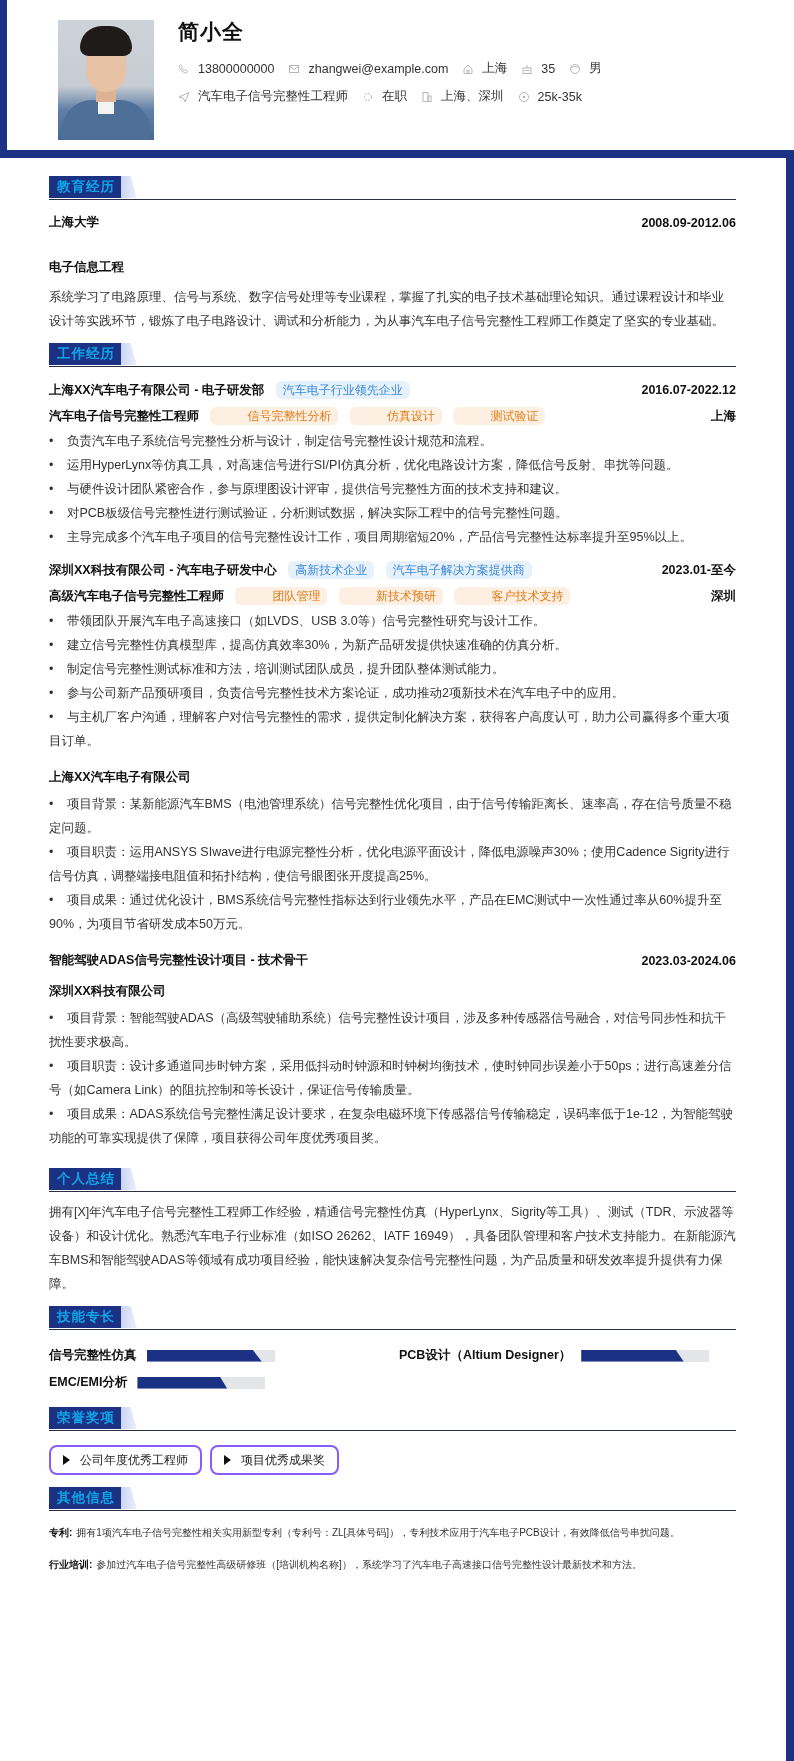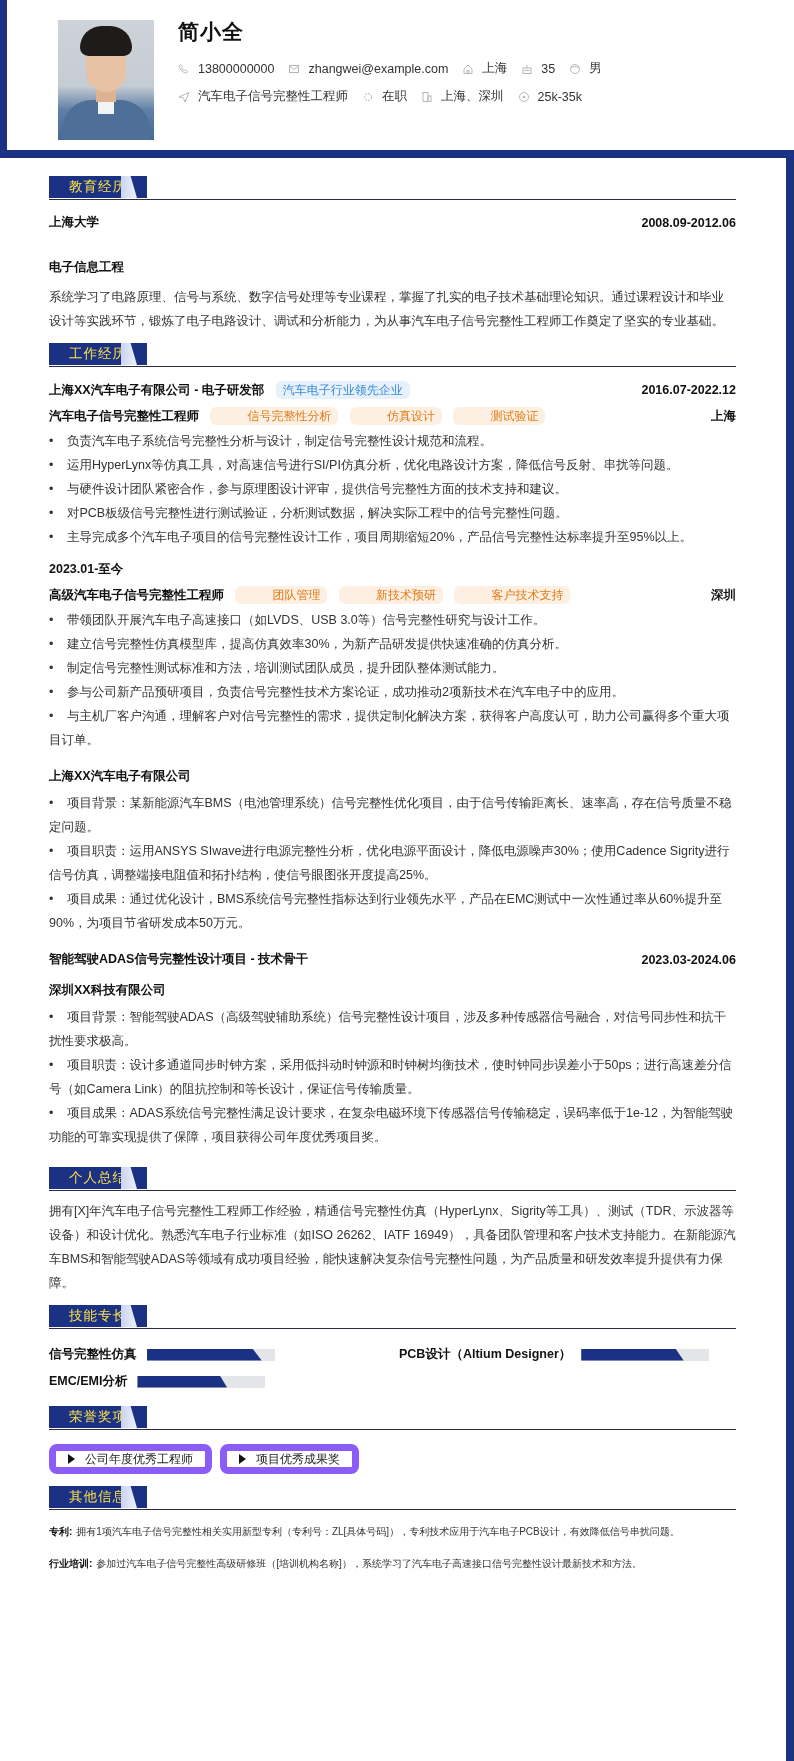--- a/index.html
+++ b/index.html
@@ -36,22 +36,22 @@
   .info-row.r2 { top: 88px; }
   .info-item { display: flex; align-items: center; margin-right: 14px; }
   .info-icon { width: 12px; height: 12px; margin-right: 8px; display: inline-block; color: #b7b7b7; }
   .info-icon svg { width: 12px; height: 12px; display: block; }
 
   
   .content { position: absolute; left: 49px; top: 176px; width: 687px; }
   .section { margin-bottom: 0; }
   .sec-head { position: relative; height: 24px; border-bottom: 1.5px solid #2b2f45; margin-bottom: 0; }
   .sec-tab {
-    position: absolute; left: 0; top: 0; height: 22px; padding: 0 20px;
-    background: #1b3184; color: #fde047; font-size: 13.5px; font-weight: normal; line-height: 22px; letter-spacing: 1px;
+    position: absolute; left: 0; top: 0; height: 22px; padding: 0 8px;
+    background: #1b3184; color: #0ea5e9; font-size: 13.5px; font-weight: bold; line-height: 22px; letter-spacing: 1px;
   }
   .sec-tail {
     position: absolute; top: 0; height: 22px; width: 16px;
     background: linear-gradient(90deg, #c9d3f3, #eef1fb);
     clip-path: polygon(0 0, 60% 0, 100% 100%, 0 100%);
   }
   .row { display: flex; justify-content: space-between; align-items: center; }
   .entry-title { font-size: 12.5px; font-weight: bold; color: #111; }
   .date { font-size: 12.5px; font-weight: bold; color: #111; }
   .para { font-size: 12.5px; line-height: 24px; color: #333; }
@@ -62,21 +62,21 @@
   ul.bullets li { position: relative; font-size: 12.5px; line-height: 24px; color: #333; padding-left: 0; text-indent: 0; }
   ul.bullets li .dot { display: inline-block; width: 18px; color: #333; }
 
   .skills { display: grid; grid-template-columns: 350px 337px; row-gap: 10px; margin-top: 17px; }
   .skill { display: flex; align-items: center; font-size: 12.5px; color: #111; font-weight: bold; }
   .skill-name { margin-right: 10px; white-space: nowrap; }
   .track { position: relative; width: 128px; height: 12px; background: #e4e5e9; }
   .fill { position: absolute; left: 0; top: 0; height: 12px; background: #1b3184; clip-path: polygon(0 0, 92% 0, 100% 100%, 0 100%); }
 
   .honors { display: flex; margin-top: 14px; }
-  .honor { display: flex; align-items: center; height: 30px; padding: 0 12px; border: 7px solid #8b5cf6; border-radius: 8px; margin-right: 8px; font-size: 12px; color: #222; background: #fff; }
+  .honor { display: flex; align-items: center; height: 30px; padding: 0 12px; border: 2px solid #8b5cf6; border-radius: 8px; margin-right: 8px; font-size: 12px; color: #222; background: #fff; }
   .honor .tri { display: inline-block; width: 0; height: 0; border-left: 7px solid #111; border-top: 5px solid transparent; border-bottom: 5px solid transparent; margin-right: 10px; }
 
   .other-row { display: flex; font-size: 10px; line-height: 24px; color: #333; margin-top: 0; }
   .other-label { font-weight: bold; color: #111; white-space: nowrap; margin-right: 4px; }
 </style>
 </head>
 <body>
 
 <div class="frame-left"></div>
 <div class="frame-top"></div>
@@ -219,20 +219,25 @@
         <li><span class="dot">•</span><span>负责汽车电子系统信号完整性分析与设计，制定信号完整性设计规范和流程。</span></li>
         <li><span class="dot">•</span><span>运用HyperLynx等仿真工具，对高速信号进行SI/PI仿真分析，优化电路设计方案，降低信号反射、串扰等问题。</span></li>
         <li><span class="dot">•</span><span>与硬件设计团队紧密合作，参与原理图设计评审，提供信号完整性方面的技术支持和建议。</span></li>
         <li><span class="dot">•</span><span>对PCB板级信号完整性进行测试验证，分析测试数据，解决实际工程中的信号完整性问题。</span></li>
         <li><span class="dot">•</span><span>主导完成多个汽车电子项目的信号完整性设计工作，项目周期缩短20%，产品信号完整性达标率提升至95%以上。</span></li>
       </ul>
     </div>
 
     <div>
       <div class="row" style="margin-top:12px">
+        <span class="entry-title">
+          <span>深圳XX科技有限公司 - 汽车电子研发中心</span>
+          <span class="tag blue">高新技术企业</span>
+          <span class="tag blue">汽车电子解决方案提供商</span>
+        </span>
         <span class="date">2023.01-至今</span>
       </div>
       <div class="row" style="margin-top:8px">
         <span class="entry-title">
           <span>高级汽车电子信号完整性工程师</span>
           <span class="tag orange">团队管理</span>
           <span class="tag orange">新技术预研</span>
           <span class="tag orange">客户技术支持</span>
         </span>
         <span class="date">深圳</span>

